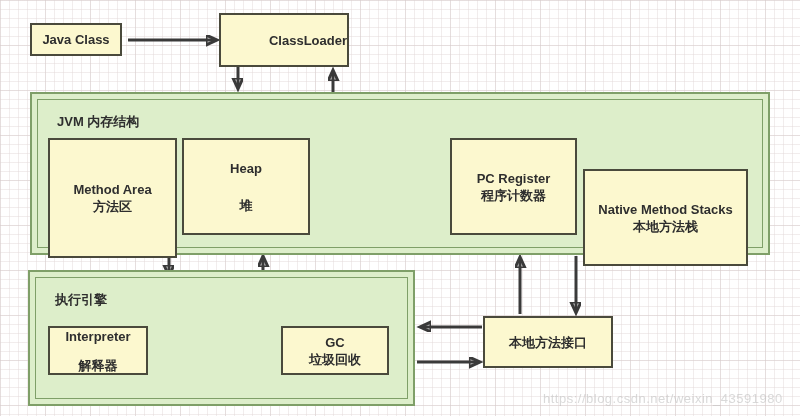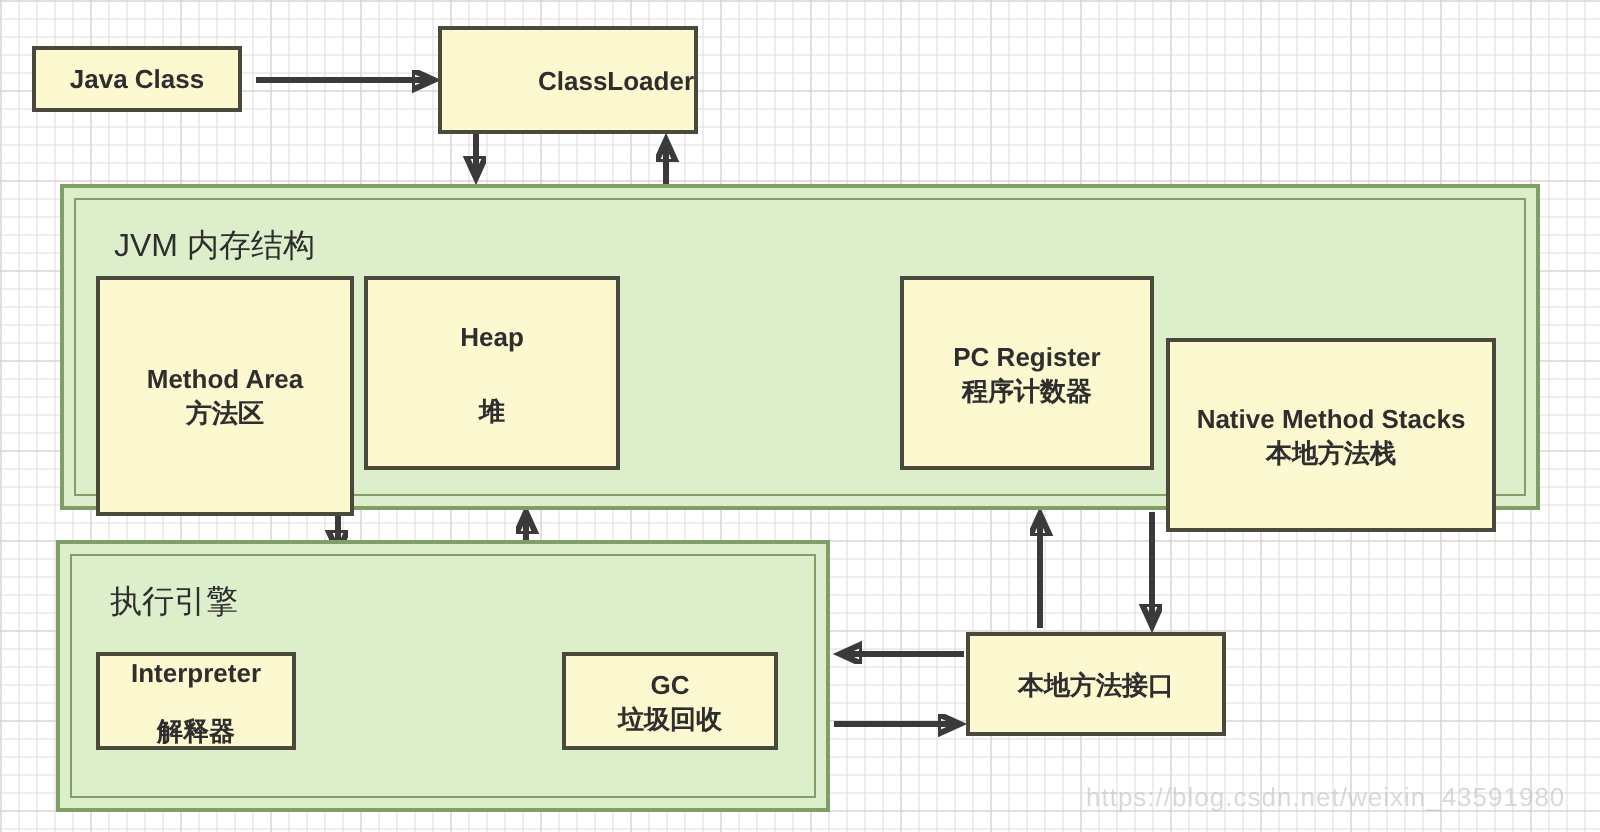--- a/index.html
+++ b/index.html
@@ -43,21 +43,21 @@
     border:2px solid var(--container-border);
     box-sizing:border-box;
   }
   .container .inner{
     position:absolute;
     left:5px;top:5px;right:5px;bottom:5px;
     border:1.5px solid var(--container-border);
   }
   .container-title{
     position:absolute;
-    font-weight:normal;font-size:16px;
+    font-weight:bold;font-size:13px;
   }
   .arrow-layer{
     position:absolute;left:0;top:0;width:800px;height:416px;
     pointer-events:none;
   }
   .arrow-layer path{stroke:var(--arrow);stroke-width:3;fill:none;}
   #watermark{
     position:absolute;
     left:543px;top:391px;width:252px;
     font-size:13px;letter-spacing:.5px;
@@ -80,21 +80,21 @@
     <path d="M238,67 V88" marker-end="url(#ah)"></path>
     <path d="M333,92 V71" marker-end="url(#ah)"></path>
     <path d="M169,254 V275" marker-end="url(#ah)"></path>
     <path d="M263,278 V257" marker-end="url(#ah)"></path>
     <path d="M520,314 V258" marker-end="url(#ah)"></path>
     <path d="M576,256 V312" marker-end="url(#ah)"></path>
     <path d="M482,327 H421" marker-end="url(#ah)"></path>
     <path d="M417,362 H479" marker-end="url(#ah)"></path>
   </svg>
 
-  <div class="node" style="left:16px;top:23px;width:105px;height:33px;align-items:center;">
+  <div class="node" style="left:30px;top:23px;width:92px;height:33px;align-items:center;">
     <span>Java Class</span>
   </div>
 
   <div class="node" style="left:219px;top:13px;width:130px;height:54px;padding-left:48px;">
     <span>ClassLoader</span>
   </div>
 
   <div class="container" style="left:30px;top:92px;width:740px;height:163px;">
     <div class="inner"></div>
     <div class="container-title" style="left:25px;top:19px;">JVM 内存结构</div>

